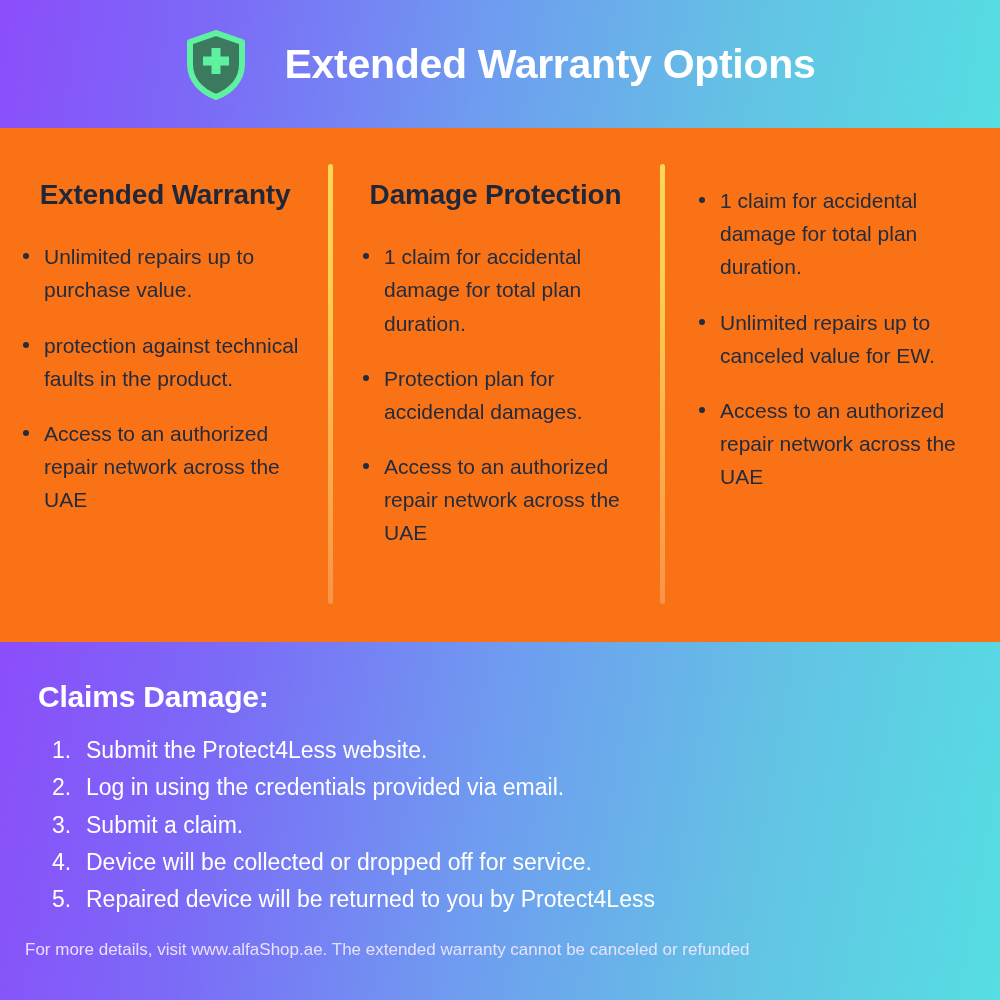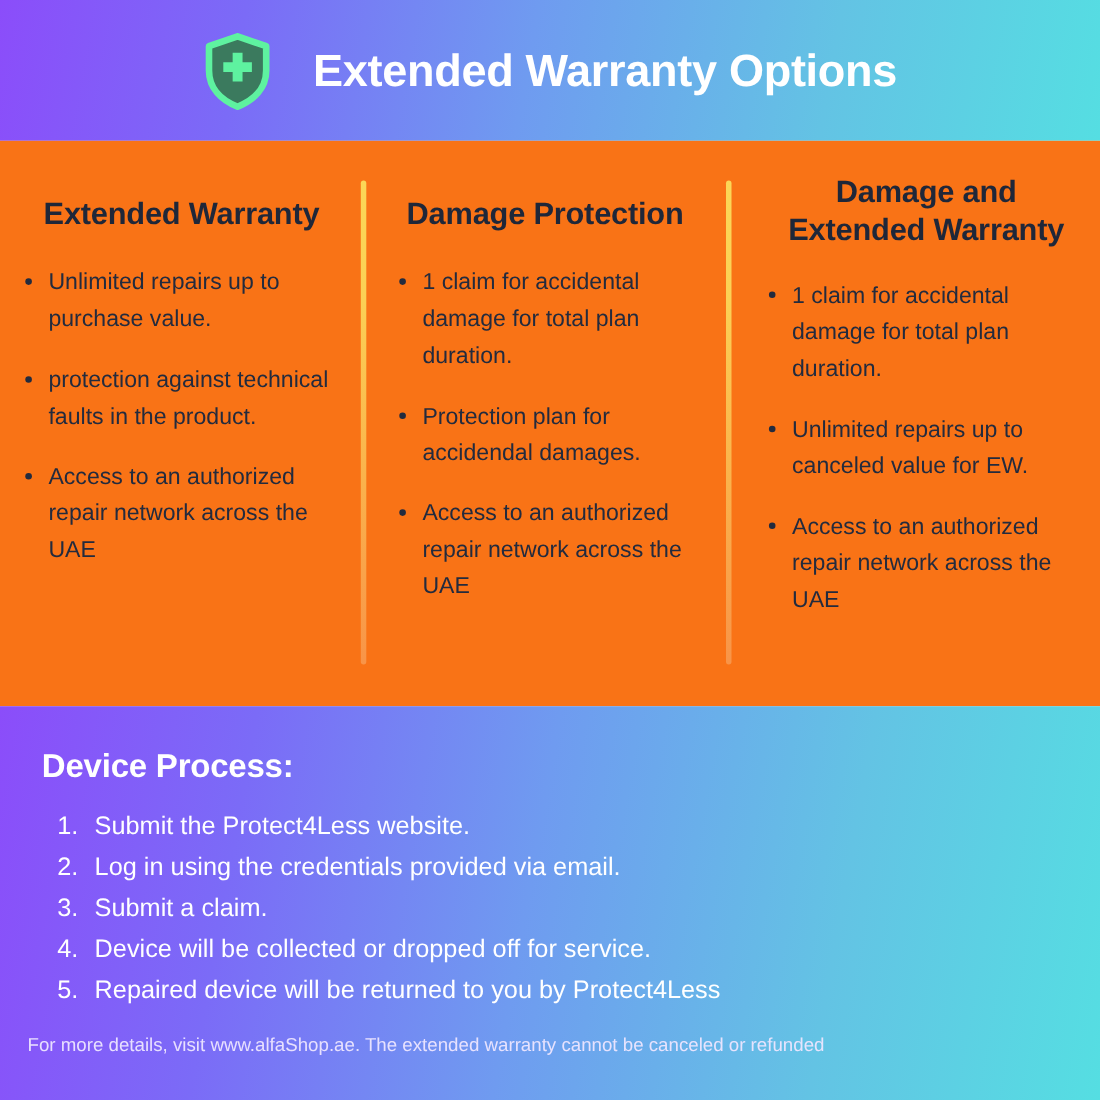--- a/index.html
+++ b/index.html
@@ -168,32 +168,31 @@
       <ul class="bullets">
         <li>1 claim for accidental damage for total plan duration.</li>
         <li>Protection plan for accidendal damages.</li>
         <li>Access to an authorized repair network across the UAE</li>
       </ul>
     </div>
 
     <div class="divider d2"></div>
 
     <div class="column col-3">
-      <div class="col-title">Damage and Extended Warranty</div>
       <ul class="bullets">
         <li>1 claim for accidental damage for total plan duration.</li>
         <li>Unlimited repairs up to canceled value for EW.</li>
         <li>Access to an authorized repair network across the UAE</li>
       </ul>
     </div>
 
   </div>
 
   <div class="claims-band">
-    <div class="claims-title">Device Process:</div>
+    <div class="claims-title">Claims Damage:</div>
     <ol class="claims-list">
       <li>Submit the Protect4Less website.</li>
       <li>Log in using the credentials provided via email.</li>
       <li>Submit a claim.</li>
       <li>Device will be collected or dropped off for service.</li>
       <li>Repaired device will be returned to you by Protect4Less</li>
     </ol>
     <div class="footer-note">For more details, visit www.alfaShop.ae. The extended warranty cannot be canceled or refunded</div>
   </div>
 

